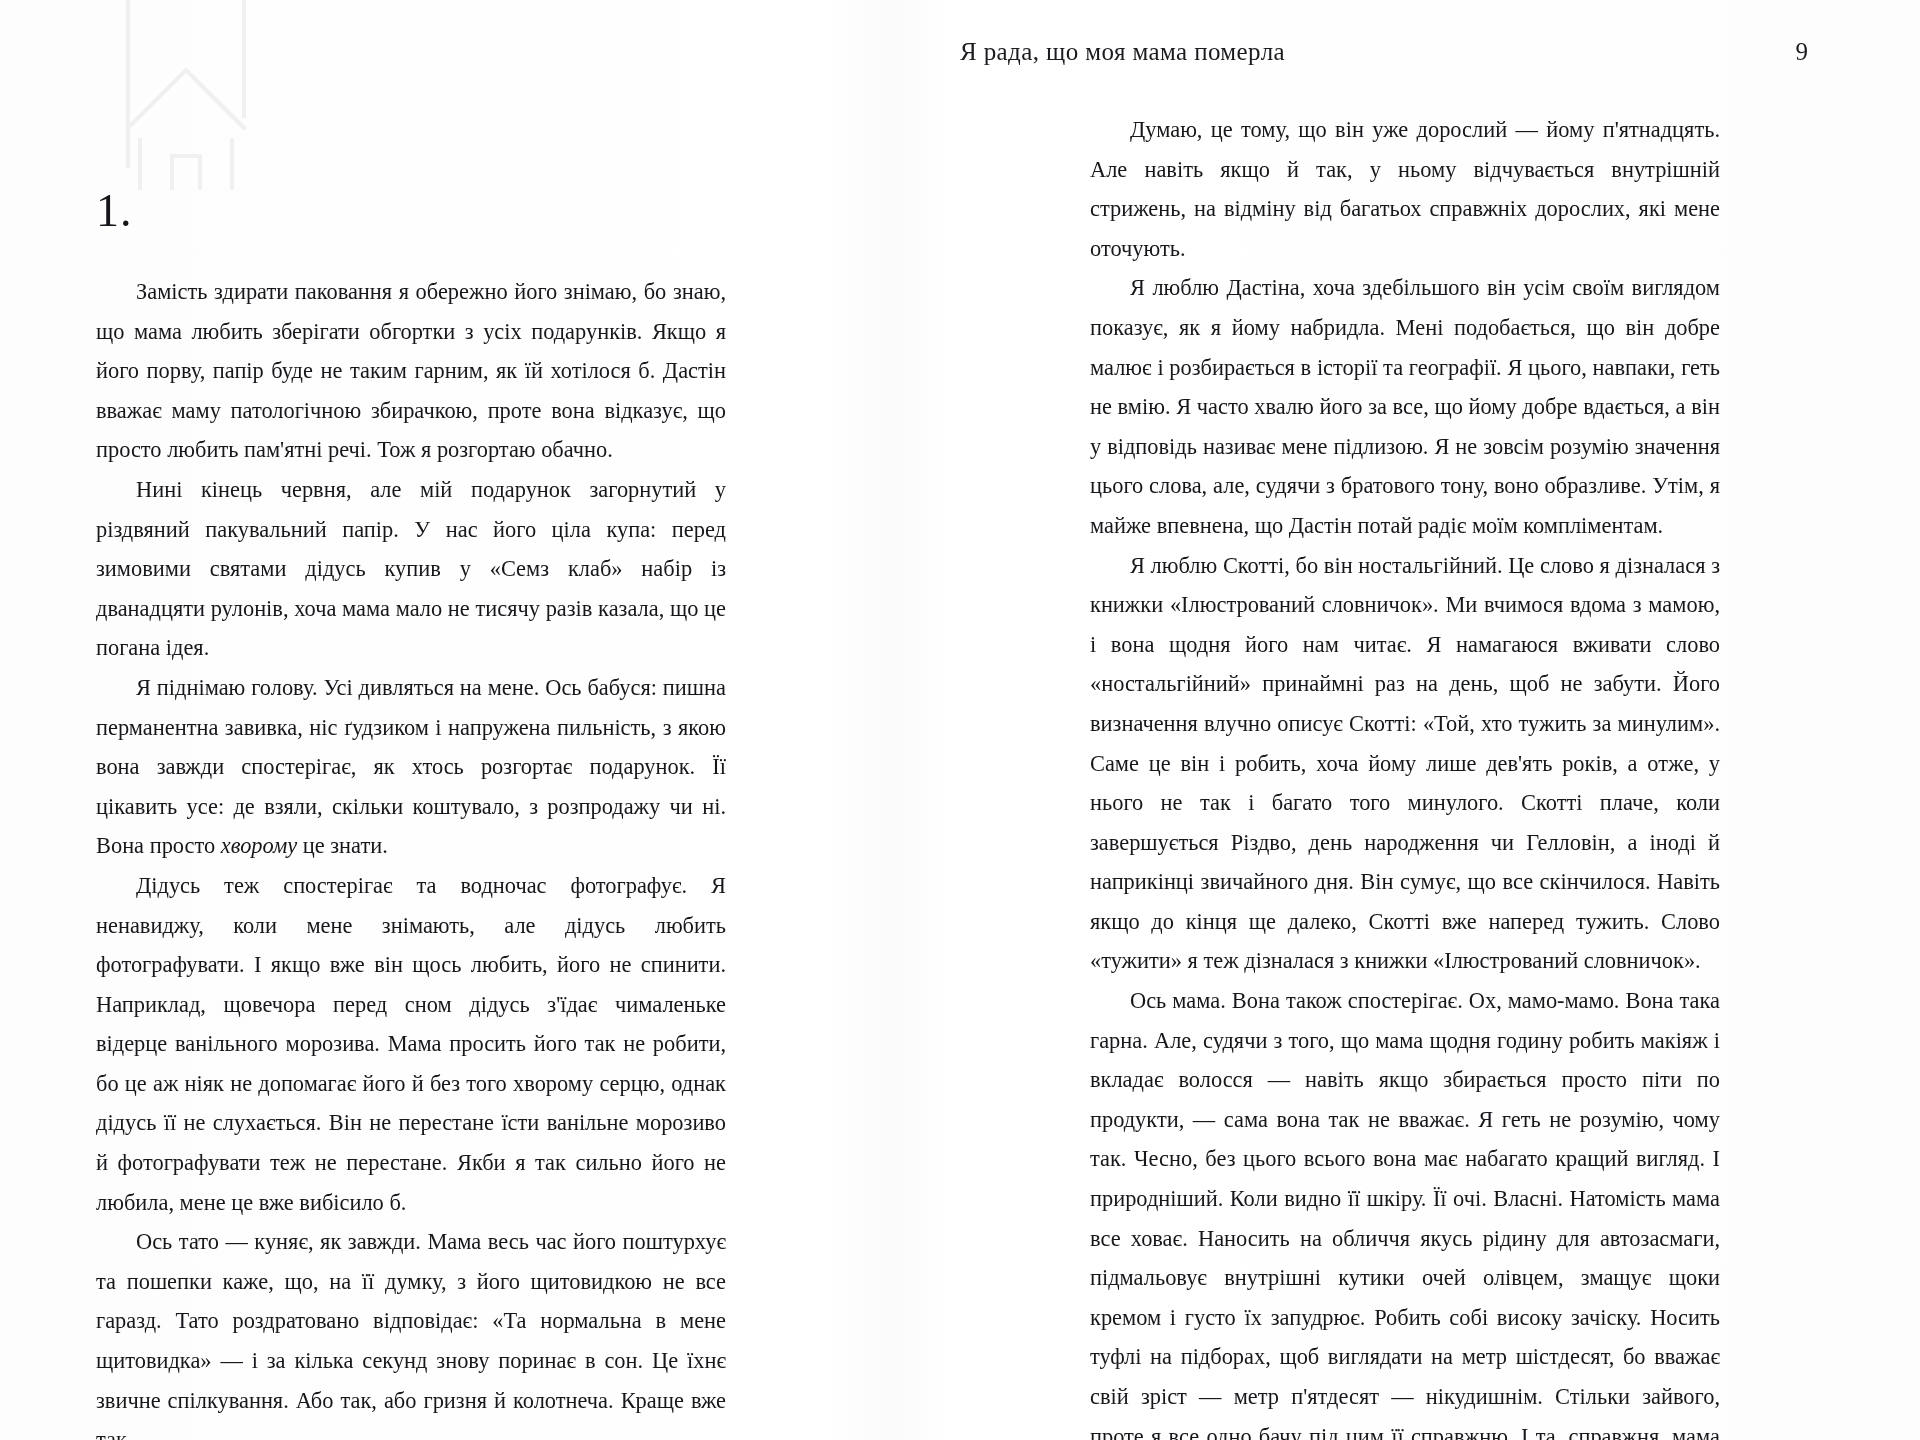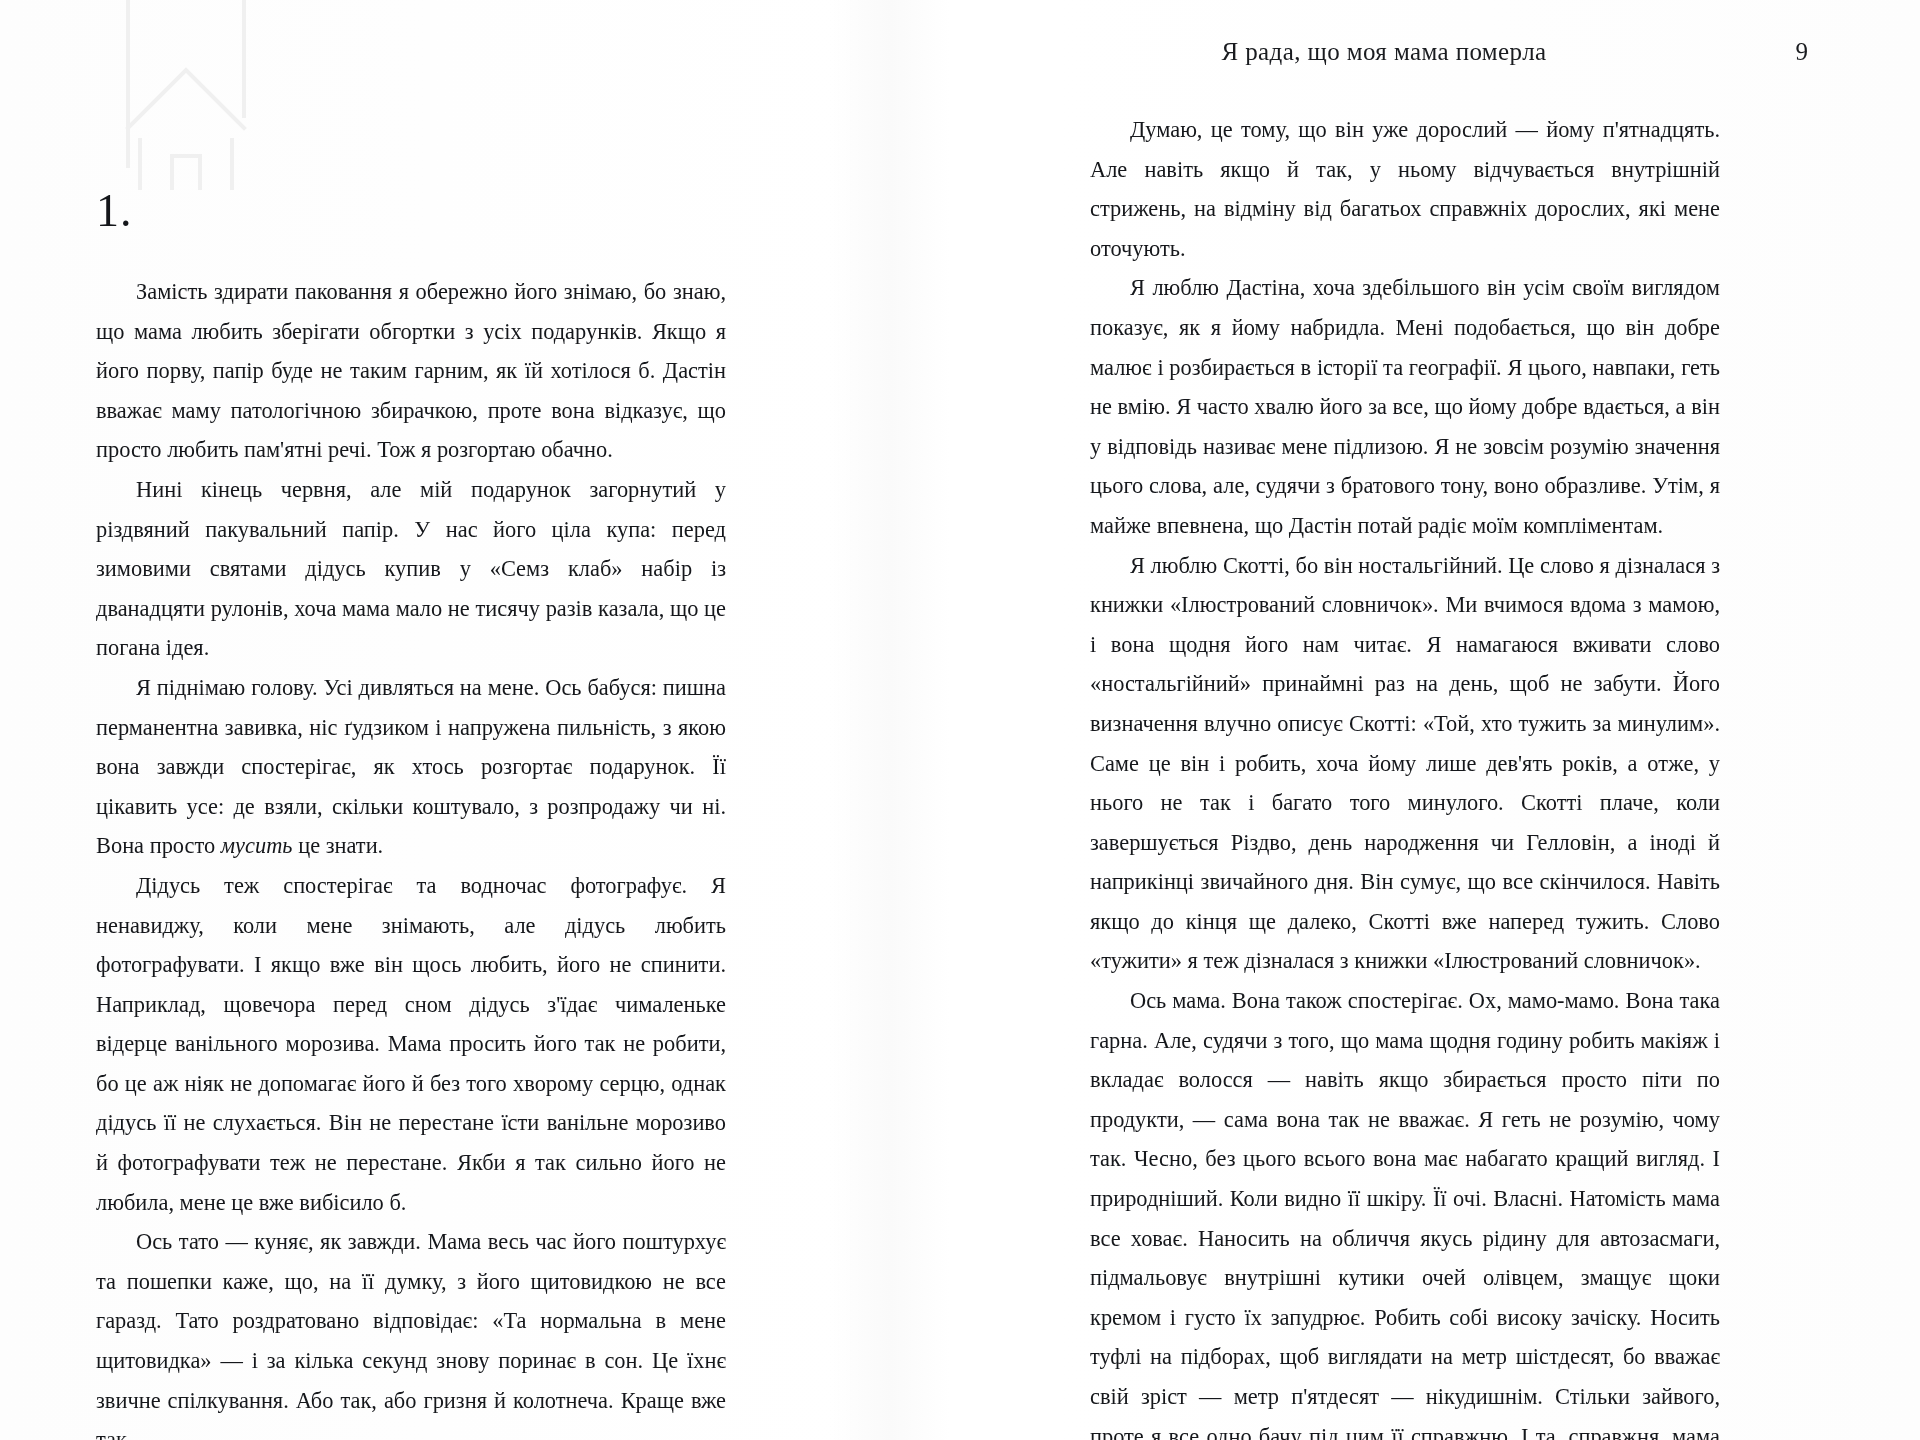--- a/index.html
+++ b/index.html
@@ -36,21 +36,21 @@
   }
 
   
   .running-header {
     position: absolute;
     top: 38px;
     left: 960px;
     width: 848px;
     display: flex;
     align-items: baseline;
-    justify-content: center;
+    justify-content: flex-start;
   }
   .running-header .header-title {
     font-size: 25px;
     letter-spacing: 0.4px;
     color: #1a1c20;
     white-space: nowrap;
   }
   .running-header .folio {
     position: absolute;
     right: 0;
@@ -144,21 +144,21 @@
   <div class="running-header">
     <span class="header-title">Я рада, що моя мама померла</span>
     <span class="folio">9</span>
   </div>
 
   <div class="column column-left">
     <div class="chapter-number">1.</div>
     <div class="body-text">
         <p>Замість здирати паковання я обережно його знімаю, бо знаю, що мама любить зберігати обгортки з усіх подарунків. Якщо я його порву, папір буде не таким гарним, як їй хотілося б. Дастін вважає маму патологічною збирачкою, проте вона відказує, що просто любить пам'ятні речі. Тож я розгортаю обачно.</p>
         <p>Нині кінець червня, але мій подарунок загорнутий у різдвяний пакувальний папір. У нас його ціла купа: перед зимовими святами дідусь купив у «Семз клаб» набір із дванадцяти рулонів, хоча мама мало не тисячу разів казала, що це погана ідея.</p>
-        <p>Я піднімаю голову. Усі дивляться на мене. Ось бабуся: пишна перманентна завивка, ніс ґудзиком і напружена пильність, з якою вона завжди спостерігає, як хтось розгортає подарунок. Її цікавить усе: де взяли, скільки коштувало, з розпродажу чи ні. Вона просто <em>мусить</em> це знати.</p>
+        <p>Я піднімаю голову. Усі дивляться на мене. Ось бабуся: пишна перманентна завивка, ніс ґудзиком і напружена пильність, з якою вона завжди спостерігає, як хтось розгортає подарунок. Її цікавить усе: де взяли, скільки коштувало, з розпродажу чи ні. Вона просто <em>хворому</em> це знати.</p>
         <p>Дідусь теж спостерігає та водночас фотографує. Я ненавиджу, коли мене знімають, але дідусь любить фотографувати. І якщо вже він щось любить, його не спинити. Наприклад, щовечора перед сном дідусь з'їдає чималеньке відерце ванільного морозива. Мама просить його так не робити, бо це аж ніяк не допомагає його й без того хворому серцю, однак дідусь її не слухається. Він не перестане їсти ванільне морозиво й фотографувати теж не перестане. Якби я так сильно його не любила, мене це вже вибісило б.</p>
         <p>Ось тато — куняє, як завжди. Мама весь час його поштурхує та пошепки каже, що, на її думку, з його щитовидкою не все гаразд. Тато роздратовано відповідає: «Та нормальна в мене щитовидка» — і за кілька секунд знову поринає в сон. Це їхнє звичне спілкування. Або так, або гризня й колотнеча. Краще вже так.</p>
       </div>
   </div>
 
   <div class="column column-right">
     <div class="body-text">
         <p>Думаю, це тому, що він уже дорослий — йому п'ятнадцять. Але навіть якщо й так, у ньому відчувається внутрішній стрижень, на відміну від багатьох справжніх дорослих, які мене оточують.</p>
         <p>Я люблю Дастіна, хоча здебільшого він усім своїм виглядом показує, як я йому набридла. Мені подобається, що він добре малює і розбирається в історії та географії. Я цього, навпаки, геть не вмію. Я часто хвалю його за все, що йому добре вдається, а він у відповідь називає мене підлизою. Я не зовсім розумію значення цього слова, але, судячи з братового тону, воно образливе. Утім, я майже впевнена, що Дастін потай радіє моїм компліментам.</p>
         <p>Я люблю Скотті, бо він ностальгійний. Це слово я дізналася з книжки «Ілюстрований словничок». Ми вчимося вдома з мамою, і вона щодня його нам читає. Я намагаюся вживати слово «ностальгійний» принаймні раз на день, щоб не забути. Його визначення влучно описує Скотті: «Той, хто тужить за минулим». Саме це він і робить, хоча йому лише дев'ять років, а отже, у нього не так і багато того минулого. Скотті плаче, коли завершується Різдво, день народження чи Гелловін, а іноді й наприкінці звичайного дня. Він сумує, що все скінчилося. Навіть якщо до кінця ще далеко, Скотті вже наперед тужить. Слово «тужити» я теж дізналася з книжки «Ілюстрований словничок».</p>

